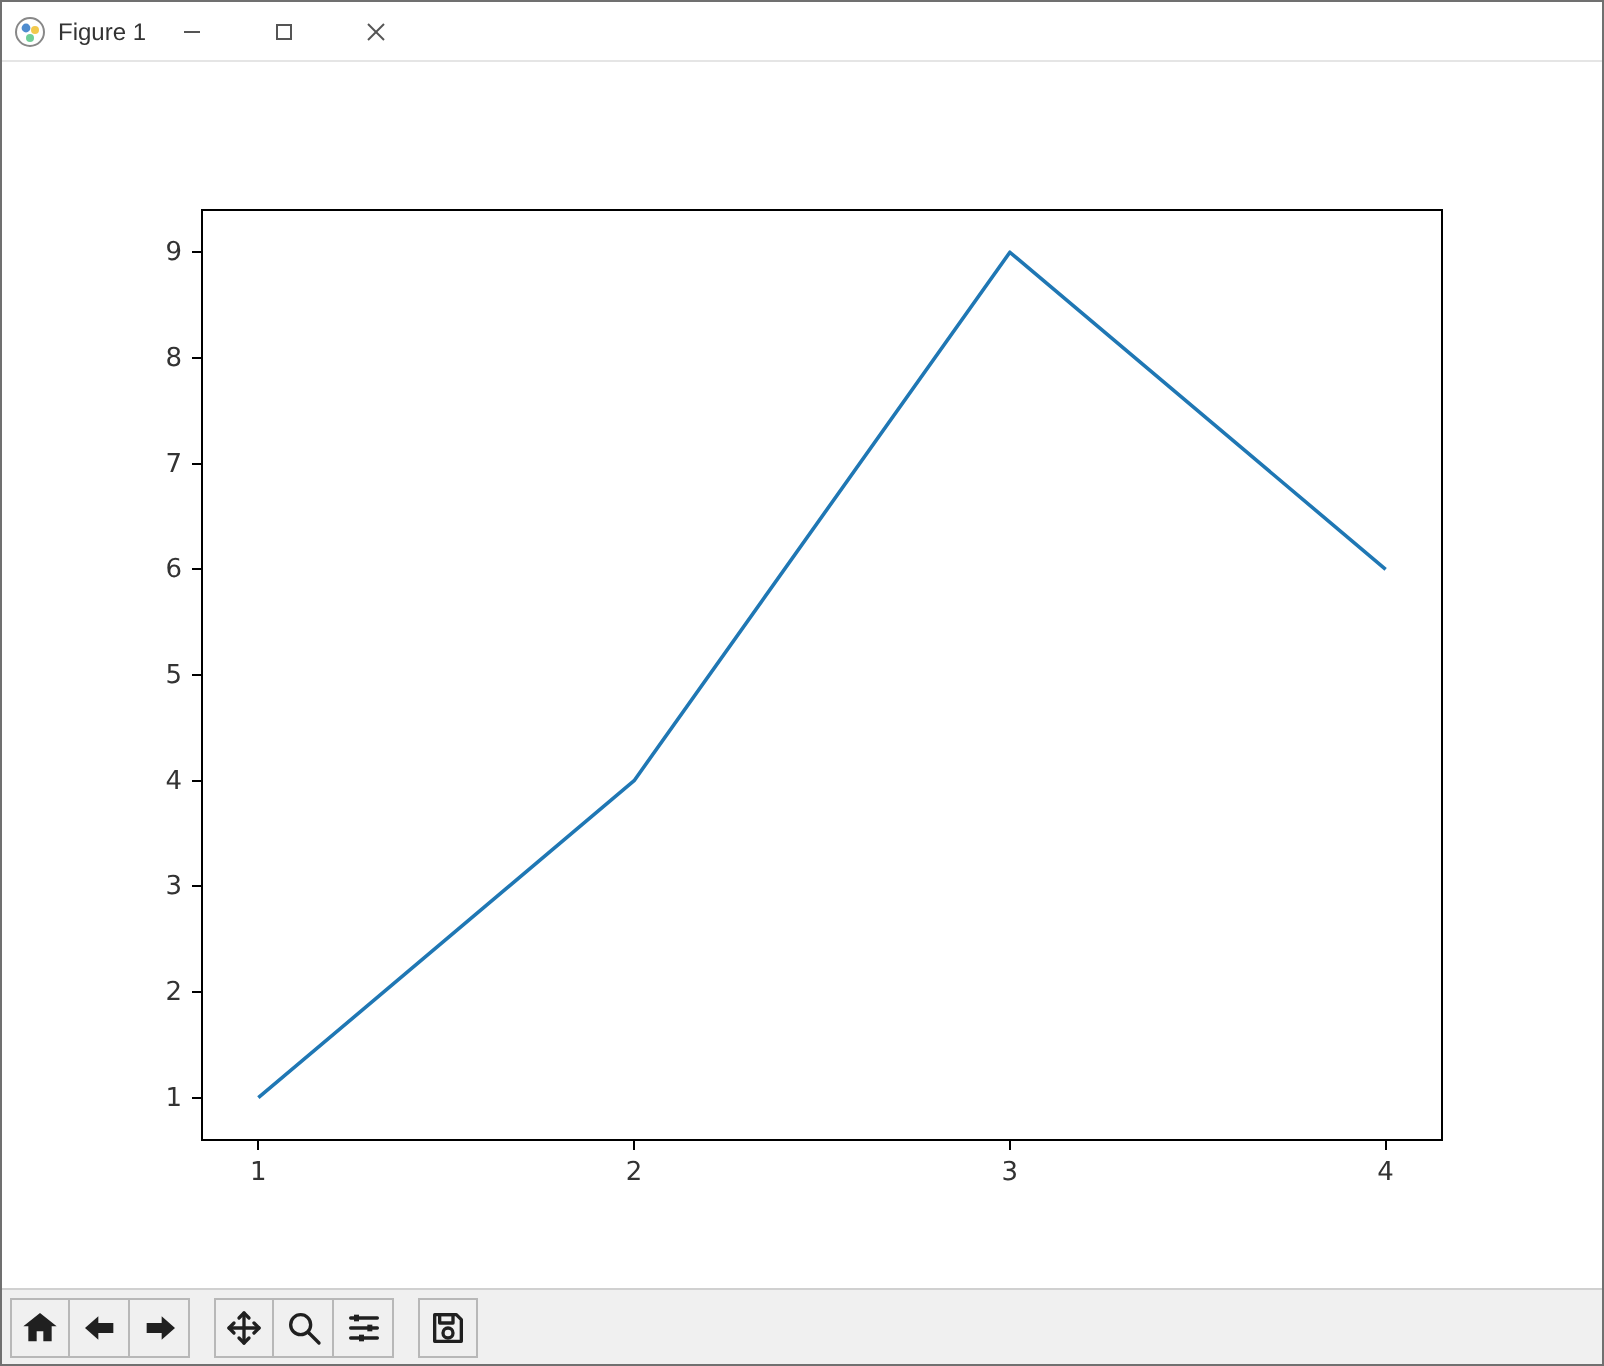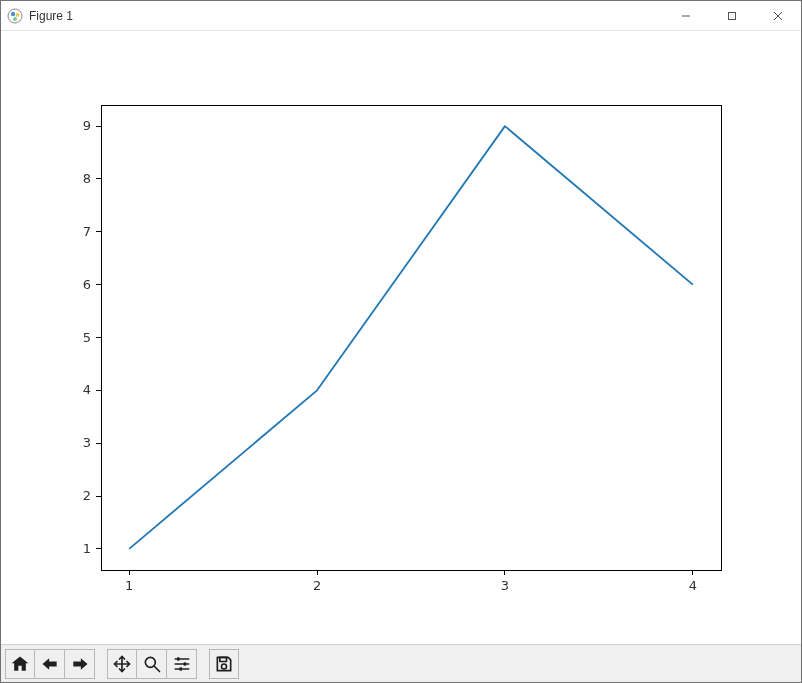--- a/index.html
+++ b/index.html
@@ -21,21 +21,20 @@
     background: #fff;
     display: flex;
     flex-direction: column;
   }
   
   .titlebar {
     height: 30px;
     background: #fff;
     display: flex;
     align-items: center;
-    justify-content: space-between;
     padding-left: 6px;
     box-sizing: border-box;
     border-bottom: 1px solid #e5e5e5;
     color: #444;
   }
   .titlebar-left {
     display: flex;
     align-items: center;
     gap: 6px;
   }

